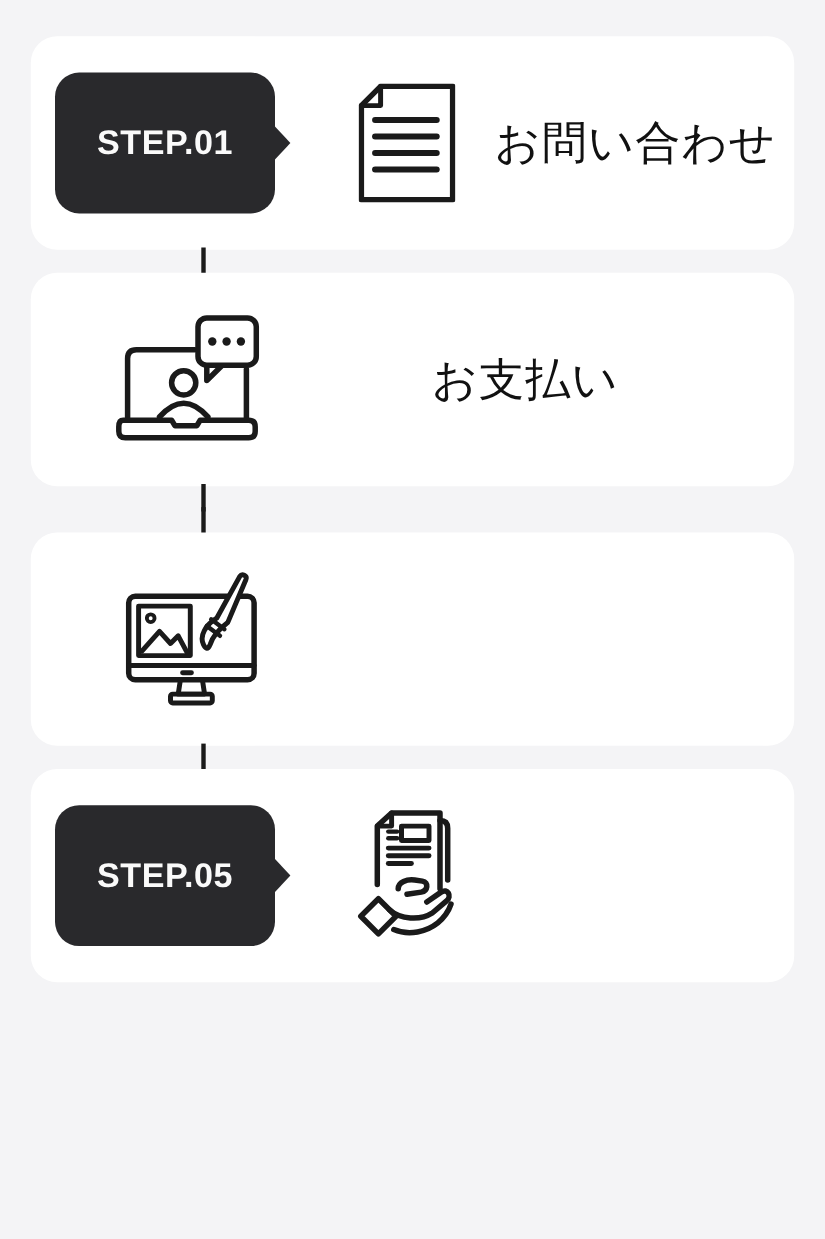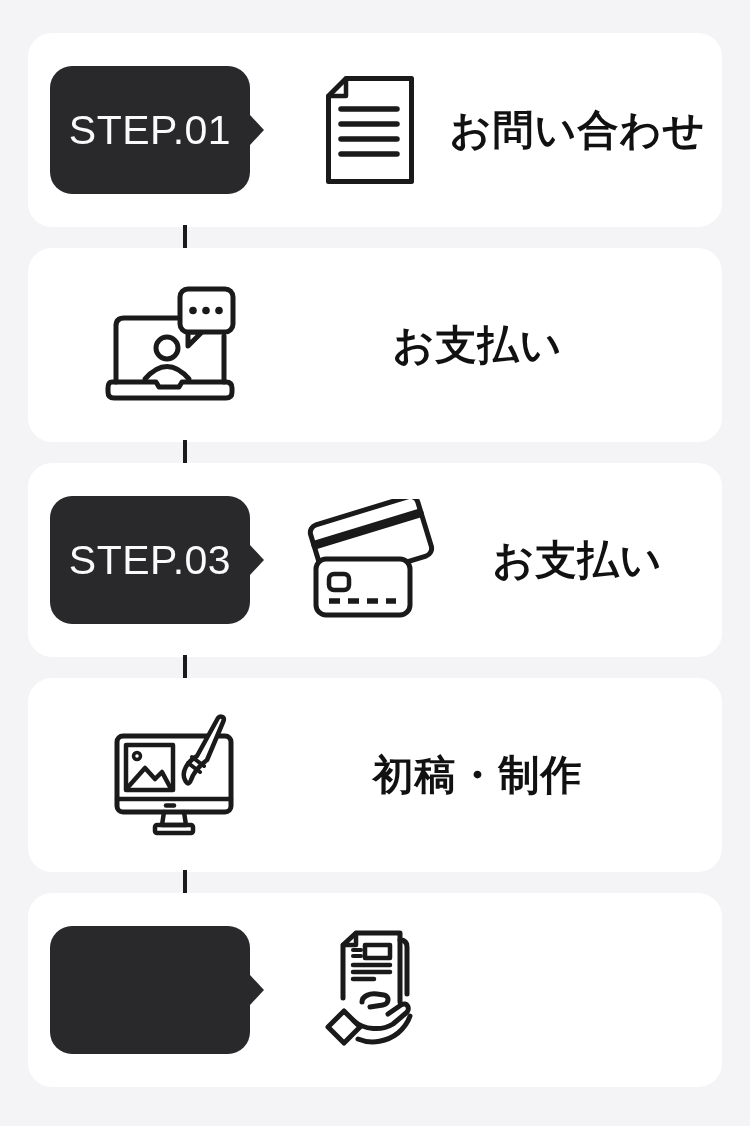--- a/index.html
+++ b/index.html
@@ -19,36 +19,36 @@
   }
   .badge{
     position:relative;flex:0 0 auto;
     width:200px;height:128px;
     background:var(--badge-bg,#29292c);
     border-radius:22px;
     display:flex;align-items:center;justify-content:center;
   }
   .badge-label{
     color:var(--badge-text,#fafafa);
-    font-size:41px;font-weight:400;letter-spacing:.5px;
+    font-size:31px;font-weight:700;letter-spacing:.5px;
   }
   .badge-arrow{
     position:absolute;right:-14px;top:50%;transform:translateY(-50%);
     width:0;height:0;
     border-top:15px solid transparent;
     border-bottom:15px solid transparent;
     border-left:14px solid var(--badge-bg,#29292c);
   }
   .icon-box{
     flex:0 0 auto;width:135px;height:150px;margin-left:52px;
     display:flex;align-items:center;justify-content:center;
   }
   .title{
     flex:1;text-align:center;
-    font-size:41px;font-weight:700;
+    font-size:41px;font-weight:400;
     color:var(--title-text,#111111);
     letter-spacing:1px;white-space:nowrap;
     padding-right:4px;
   }
   .gap{position:relative;height:21px;}
   .connector{
     position:absolute;left:155px;top:-2px;height:25px;width:4px;
     background:var(--line,#1a1a1a);display:block;
   }
 </style>
@@ -98,40 +98,20 @@
         </g>
       </svg>
     </div>
     <div class="title">お支払い</div>
   </section>
 
   <div class="gap">
     <span class="connector"></span>
   </div>
 
-  <section class="card">
-    <div class="badge">
-      <span class="badge-label">STEP.03</span>
-      <span class="badge-arrow"></span>
-    </div>
-    <div class="icon-box">
-      <svg width="135" height="122" viewBox="0 0 135 122">
-        <g stroke="#1a1a1a" stroke-width="5" fill="none" stroke-linecap="round" stroke-linejoin="round">
-          <g transform="rotate(-17 70 38)">
-            <rect x="12" y="10" width="112" height="62" rx="8"></rect>
-            <line x1="14" y1="29" x2="122" y2="29" stroke-width="9"></line>
-          </g>
-          <rect x="14" y="60" width="94" height="56" rx="10" fill="#ffffff"></rect>
-          <rect x="27" y="75" width="20" height="16" rx="5" stroke-width="4.5"></rect>
-          <line x1="27" y1="102" x2="94" y2="102" stroke-width="5.5" stroke-dasharray="11 8" stroke-linecap="butt"></line>
-        </g>
-      </svg>
-    </div>
-    <div class="title">お支払い</div>
-  </section>
 
   <div class="gap">
     <span class="connector"></span>
   </div>
 
   <section class="card">
     <div class="icon-box">
       <svg width="130" height="122" viewBox="0 0 130 122">
         <g stroke="#1a1a1a" stroke-width="5" fill="none" stroke-linecap="round" stroke-linejoin="round">
           <rect x="12" y="22" width="114" height="76" rx="6"></rect>
@@ -141,29 +121,29 @@
           <circle cx="32" cy="42" r="3.5" stroke-width="3.5"></circle>
           <path d="M24 72 L40 54 L50 65 L57 58 L65 73" stroke-width="4.5"></path>
           <path d="M80 66 C76 58 82 48 92 42 L113 4 C115 1 120 3 118.5 7 L102 46 C94 52 88 60 86 66 C84 71 82 70 80 66 Z" fill="#ffffff" stroke-width="4.5"></path>
           <line x1="87" y1="43" x2="99" y2="52" stroke-width="4"></line>
           <line x1="83" y1="49" x2="95" y2="58" stroke-width="4"></line>
           <path d="M59 98 L57 111 L81 111 L79 98" stroke-width="4.5"></path>
           <rect x="50" y="111" width="38" height="8" rx="2" stroke-width="4.5"></rect>
         </g>
       </svg>
     </div>
-    <div class="title">初稿・制作</div>
   </section>
 
   <div class="gap">
     <span class="connector"></span>
   </div>
 
   <section class="card">
     <div class="badge">
+      <span class="badge-label">STEP.05</span>
       <span class="badge-arrow"></span>
     </div>
     <div class="icon-box">
       <svg width="100" height="125" viewBox="0 0 100 125">
         <g stroke="#1a1a1a" stroke-width="5" fill="none" stroke-linecap="round" stroke-linejoin="round">
           <path d="M80 12 Q87 12 87 19 L87 66"></path>
           <path d="M23 70 L23 17 L36 5 L80 5 L80 74"></path>
           <path d="M36 5 L36 17 L23 17" stroke-width="4.5"></path>
           <rect x="45" y="17" width="25" height="13" stroke-width="4.5"></rect>
           <line x1="33" y1="22" x2="41" y2="22" stroke-width="4"></line>

